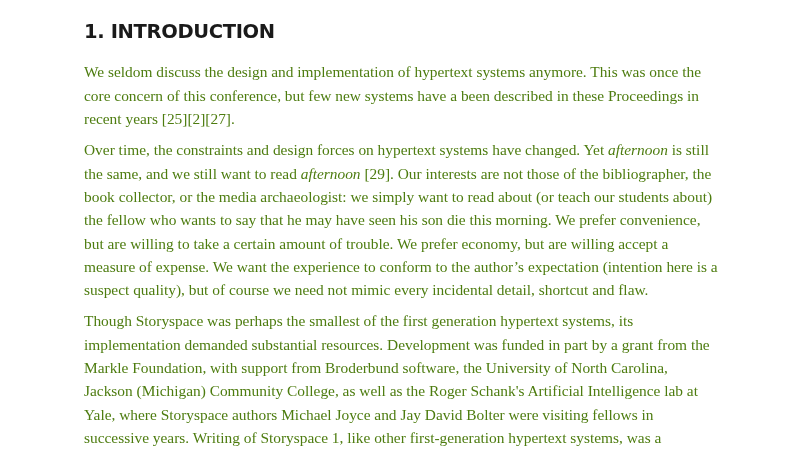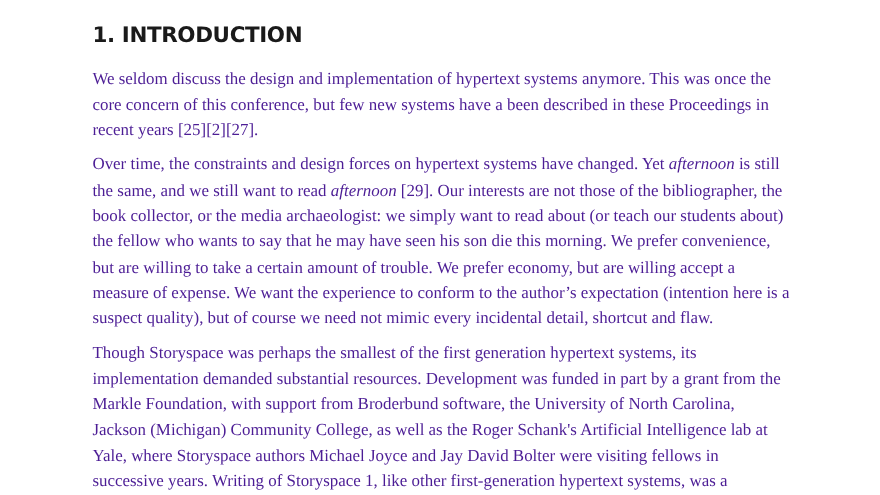--- a/index.html
+++ b/index.html
@@ -34,21 +34,21 @@
     margin: 0;
     padding-top: 21px;
     line-height: 1.15;
     white-space: nowrap;
   }
 
   .body-text {
     font-family: "Liberation Serif", "DejaVu Serif", serif;
     font-size: 15.4px;
     line-height: 23.3px;
-    color: #4c1d95;
+    color: #4d7c0f;
     margin: 0;
     text-align: left;
     font-variant-numeric: oldstyle-num;
     -moz-font-feature-settings: "onum" 1;
     -webkit-font-feature-settings: "onum" 1;
     font-feature-settings: "onum" 1;
   }
 
   .p-first { margin-top: 17px; }
   .p-next  { margin-top: 8px; }

